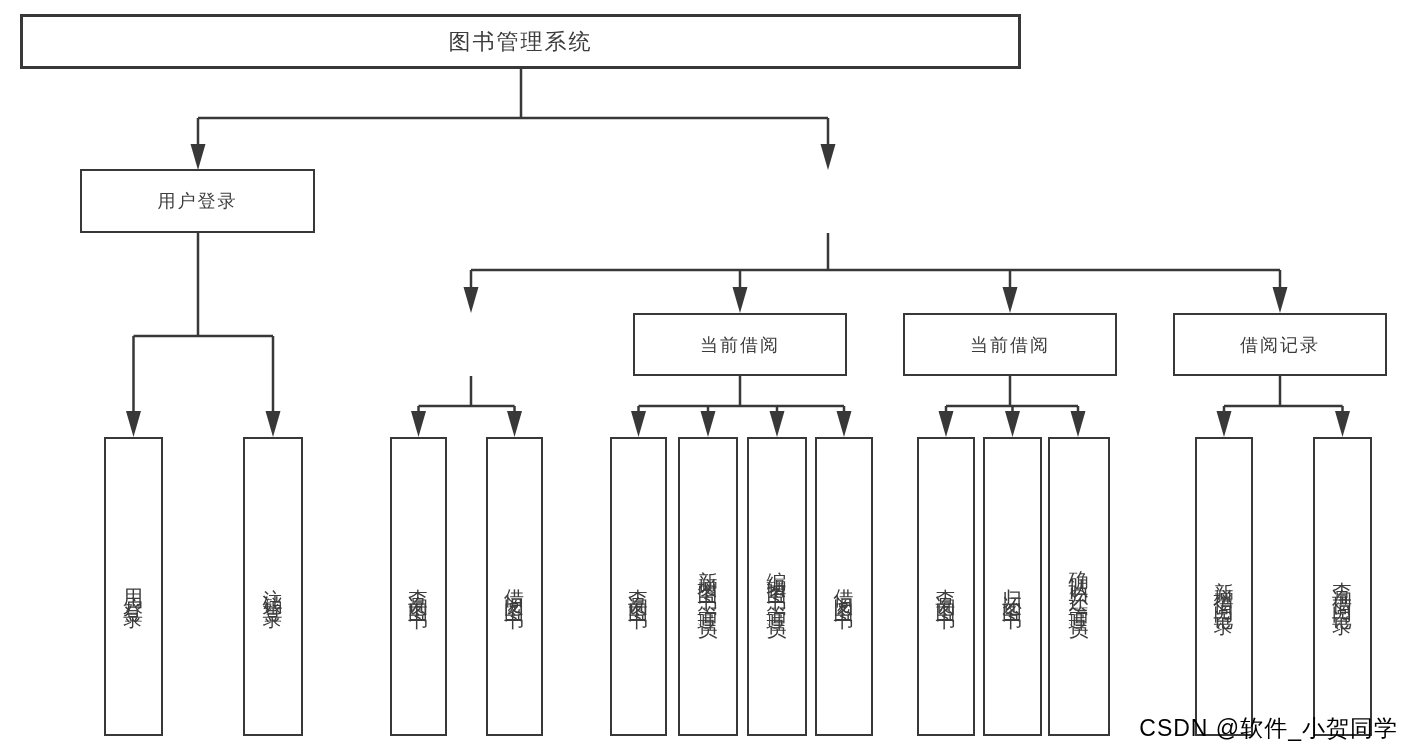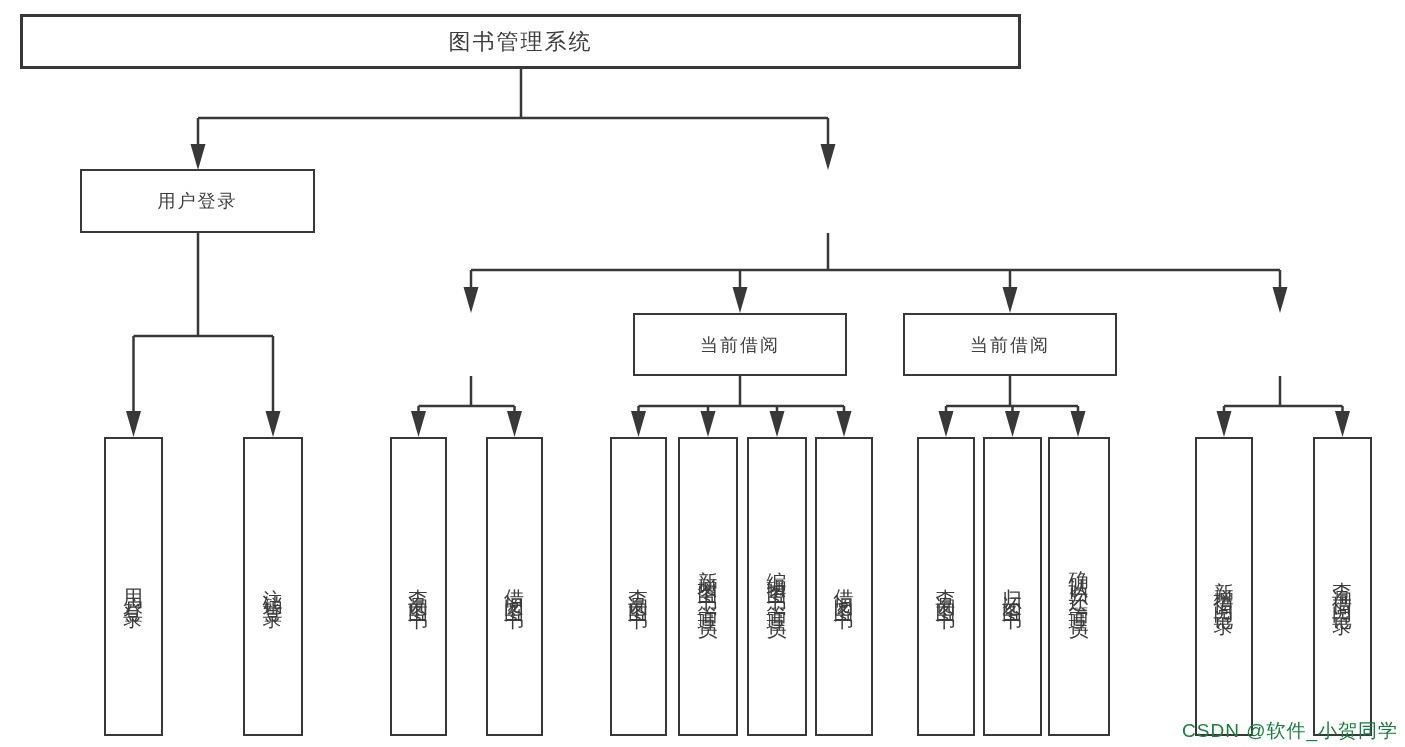--- a/index.html
+++ b/index.html
@@ -54,22 +54,22 @@
     text-orientation: mixed;
     font-size: 20px;
     letter-spacing: 7px;
     line-height: 1;
   }
   #watermark {
     position: absolute;
     right: 7px;
     bottom: 3px;
     z-index: 5;
-    color: #15803d;
-    font-size: 19px;
+    color: #000000;
+    font-size: 23px;
     letter-spacing: 1px;
     white-space: nowrap;
   }
 </style>
 </head>
 <body>
 
 <div id="stage">
 
   <svg id="connectors" viewBox="0 0 1405 747" xmlns="http://www.w3.org/2000/svg">
@@ -114,20 +114,21 @@
       <polygon points="1342.5,437 1335,411 1350,411"></polygon>
     </g>
   </svg>
 
   <div class="box hbox root">图书管理系统</div>
 
   <div class="box hbox l2" style="left:80px;width:235px">用户登录</div>
 
   <div class="box hbox l3" style="left:633px;width:214px">当前借阅</div>
   <div class="box hbox l3" style="left:903px;width:214px">当前借阅</div>
+  <div class="box hbox l3" style="left:1173px;width:214px">借阅记录</div>
 
   <div class="box leaf" style="left:104px;width:59px">用户登录</div>
   <div class="box leaf" style="left:243px;width:60px">注销登录</div>
 
   <div class="box leaf" style="left:390px;width:57px">查询图书</div>
   <div class="box leaf" style="left:486px;width:57px">借阅图书</div>
 
   <div class="box leaf" style="left:610px;width:57px">查询图书</div>
   <div class="box leaf" style="left:678px;width:60px">新增图书（管理员）</div>
   <div class="box leaf" style="left:747px;width:60px">编辑图书（管理员）</div>

